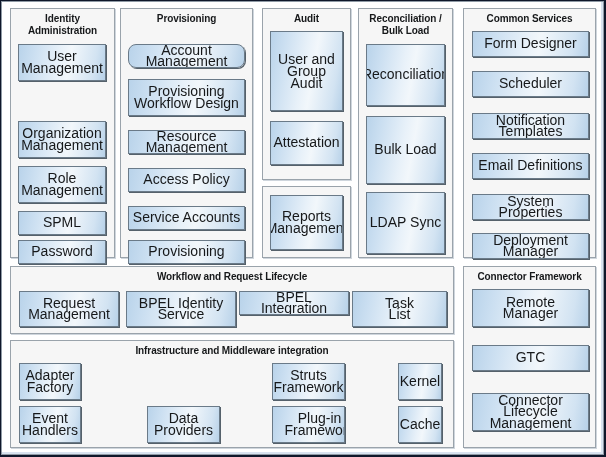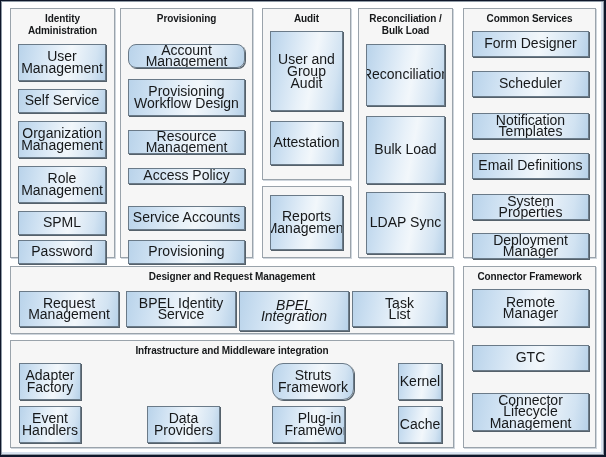--- a/index.html
+++ b/index.html
@@ -84,36 +84,35 @@
 <body>
 
 <div id="diagram-root">
   <div class="outer-frame"></div>
 
   <div class="panel" style="left:10px; top:8px; width:105px; height:250px;">
     <div class="panel-title">Identity
 Administration</div>
     <div class="node" style="left:7px; top:35px; width:88px; height:37px;">User
 Management</div>
-    <div class="node" style="left:7px; top:80px; width:88px; height:24px;">Self Service</div>
     <div class="node" style="left:7px; top:112px; width:88px; height:37px;">Organization
 Management</div>
     <div class="node" style="left:7px; top:157px; width:88px; height:37px;">Role
 Management</div>
     <div class="node" style="left:7px; top:231px; width:88px; height:24px;">Password</div>
     <div class="node" style="left:7px; top:202px; width:88px; height:24px;">SPML</div>
   </div>
 
   <div class="panel" style="left:120px; top:8px; width:133px; height:250px;">
     <div class="panel-title">Provisioning</div>
     <div class="node" style="left:7px; top:35px; width:117px; height:24px;border-radius:8px;">Account Management</div>
     <div class="node" style="left:7px; top:70px; width:117px; height:37px;">Provisioning
 Workflow Design</div>
     <div class="node" style="left:7px; top:121px; width:117px; height:24px;">Resource Management</div>
-    <div class="node" style="left:7px; top:159px; width:117px; height:16px;">Access Policy</div>
+    <div class="node" style="left:7px; top:159px; width:117px; height:24px;">Access Policy</div>
     <div class="node" style="left:7px; top:197px; width:117px; height:24px;">Service Accounts</div>
     <div class="node" style="left:7px; top:231px; width:117px; height:24px;">Provisioning</div>
   </div>
 
   <div class="panel" style="left:262px; top:8px; width:89px; height:172px;">
     <div class="panel-title">Audit</div>
     <div class="node tall" style="left:7px; top:22px; width:73px; height:80px;">User and
 Group
 Audit</div>
     <div class="node" style="left:7px; top:112px; width:73px; height:44px;">Attestation</div>
@@ -136,36 +135,36 @@
     <div class="panel-title">Common Services</div>
     <div class="node" style="left:8px; top:22px; width:117px; height:26px;">Form Designer</div>
     <div class="node" style="left:8px; top:62px; width:117px; height:26px;">Scheduler</div>
     <div class="node" style="left:8px; top:104px; width:117px; height:26px;">Notification Templates</div>
     <div class="node" style="left:8px; top:144px; width:117px; height:26px;">Email Definitions</div>
     <div class="node" style="left:8px; top:185px; width:117px; height:26px;">System Properties</div>
     <div class="node" style="left:8px; top:224px; width:117px; height:26px;">Deployment Manager</div>
   </div>
 
   <div class="panel" style="left:10px; top:266px; width:444px; height:68px;">
-    <div class="panel-title">Designer and Request Management</div>
+    <div class="panel-title">Workflow and Request Lifecycle</div>
     <div class="node" style="left:8px; top:24px; width:100px; height:36px;">Request
 Management</div>
     <div class="node" style="left:115px; top:24px; width:110px; height:36px;">BPEL Identity
 Service</div>
-    <div class="node" style="left:228px; top:24px; width:110px; height:40px;font-style:italic;">BPEL
+    <div class="node" style="left:228px; top:24px; width:110px; height:24px;">BPEL
 Integration</div>
     <div class="node" style="left:341px; top:24px; width:95px; height:36px;">Task
 List</div>
   </div>
 
   <div class="panel" style="left:10px; top:340px; width:444px; height:108px;">
     <div class="panel-title">Infrastructure and Middleware integration</div>
     <div class="node" style="left:8px; top:22px; width:62px; height:37px;">Adapter
 Factory</div>
-    <div class="node" style="left:261px; top:22px; width:82px; height:37px;border-radius:11px;">Struts
+    <div class="node" style="left:261px; top:22px; width:73px; height:37px;">Struts
 Framework</div>
     <div class="node" style="left:387px; top:22px; width:44px; height:37px;">Kernel</div>
     <div class="node" style="left:8px; top:65px; width:62px; height:37px;">Event
 Handlers</div>
     <div class="node" style="left:136px; top:65px; width:73px; height:37px;">Data
 Providers</div>
     <div class="node" style="left:261px; top:65px; width:73px; height:37px;padding-left:24px;">Plug-in
 Framework</div>
     <div class="node" style="left:387px; top:65px; width:44px; height:37px;">Cache</div>
   </div>

